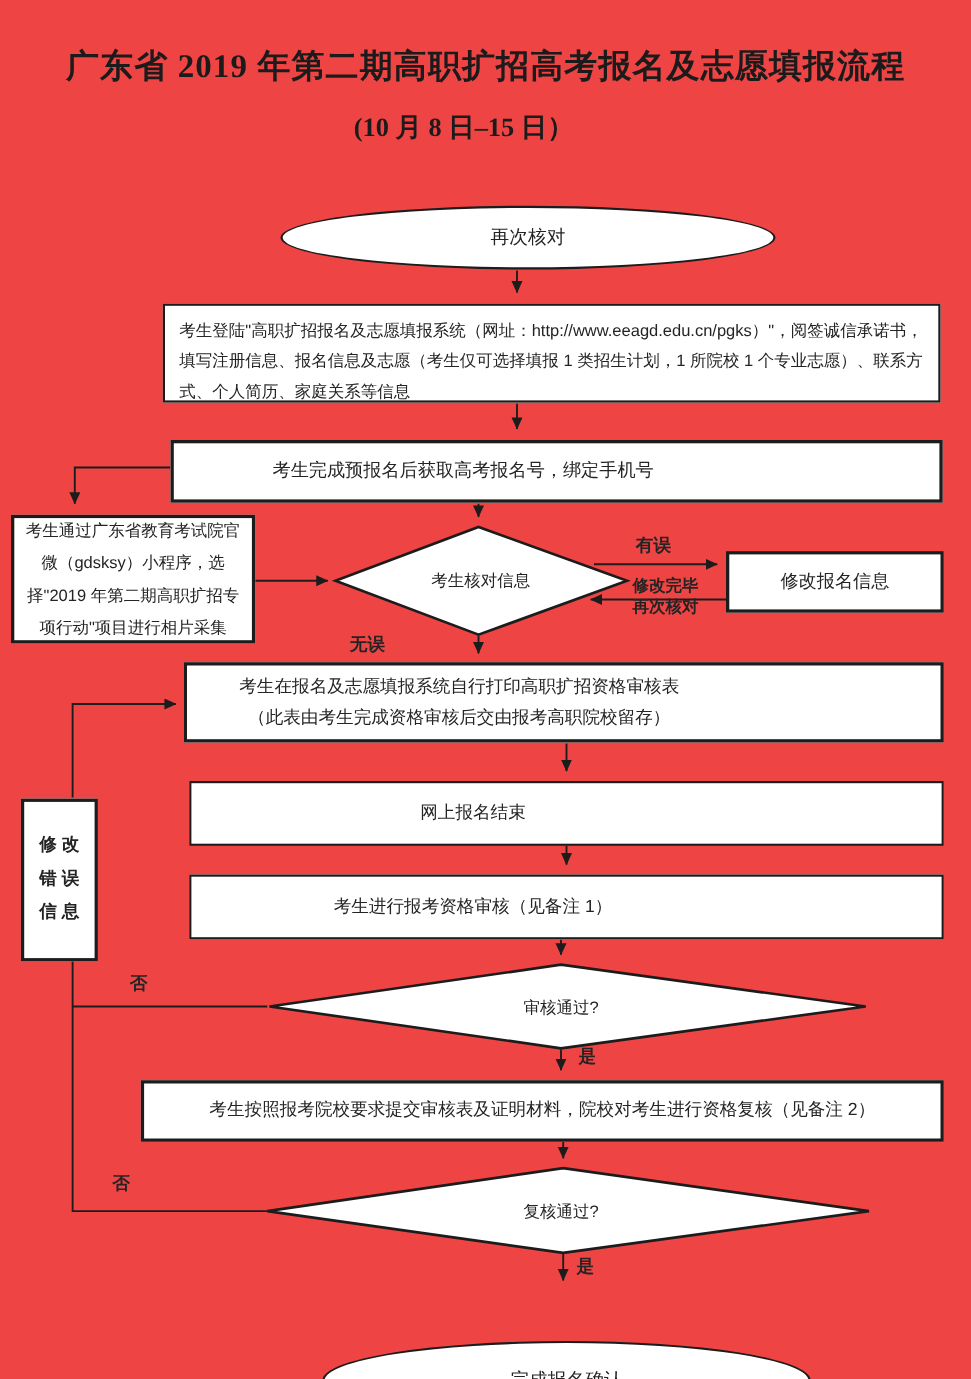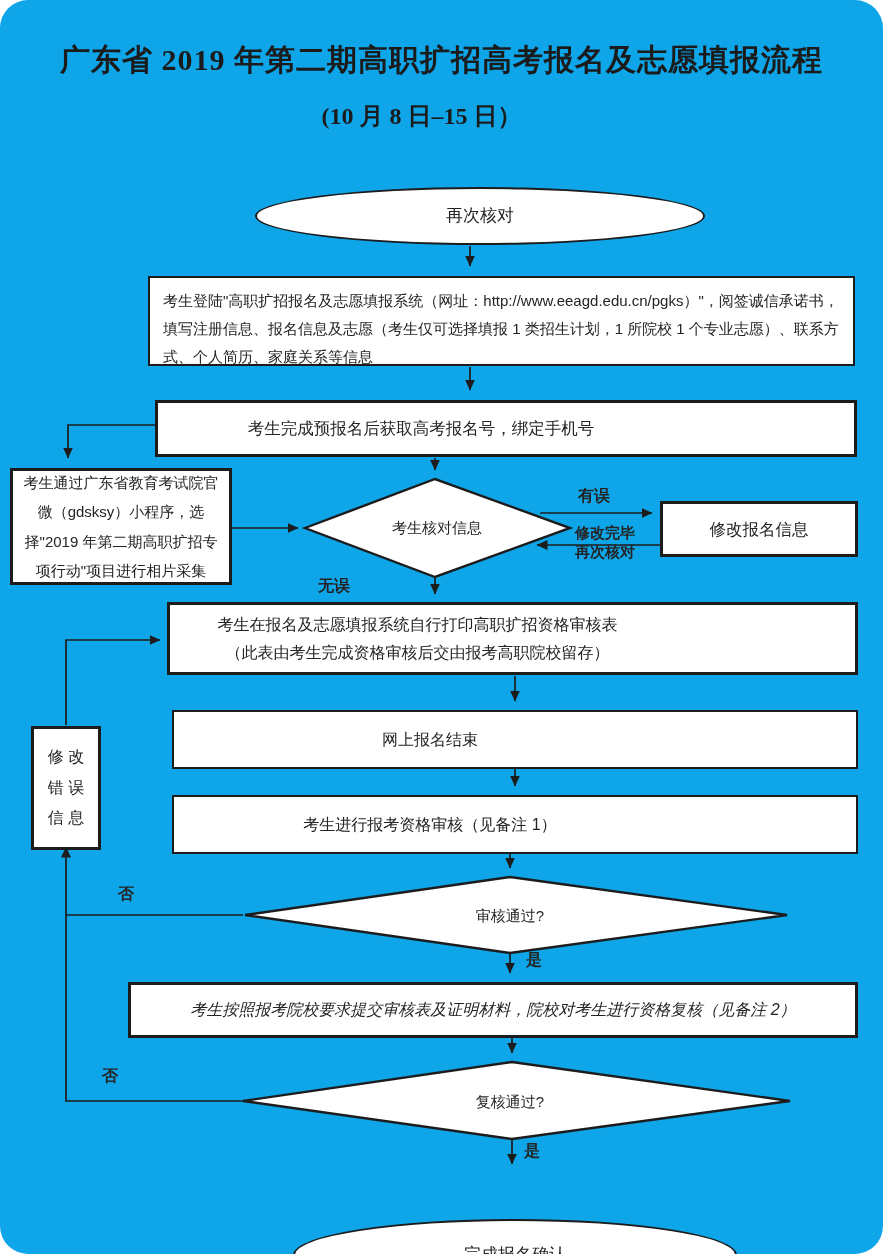--- a/index.html
+++ b/index.html
@@ -1,17 +1,17 @@
 <!DOCTYPE html>
 <html><head>
 <meta charset="utf-8">
 <style>
   html,body{margin:0;padding:0;background:#fff;}
-  .canvas{position:relative;width:883px;height:1254px;background:#0ea5e9;overflow:hidden;
-          font-family:"Liberation Sans",sans-serif;color:#242424;border-radius:28px;}
+  .canvas{position:relative;width:883px;height:1254px;background:#ef4444;overflow:hidden;
+          font-family:"Liberation Sans",sans-serif;color:#242424;}
   .title{position:absolute;left:0;right:0;text-align:center;font-family:"Liberation Serif",serif;
          font-weight:bold;color:#1b1b1b;}
   #t1{top:40px;font-size:30px;letter-spacing:1px;}
   #t2{top:100px;font-size:24px;right:40px;}
   svg.wires{position:absolute;left:0;top:0;width:883px;height:1254px;}
   .node{position:absolute;box-sizing:border-box;background:#fff;border:2px solid #1c1c1c;
         display:flex;align-items:center;justify-content:center;text-align:center;
         color:#242424;line-height:1.5;}
   .thick{border-width:3px;}
   .ellipse{border-radius:50%;font-size:17px;}
@@ -21,21 +21,21 @@
   .lbl2{position:absolute;font-weight:bold;font-size:15px;line-height:1.25;color:#242424;white-space:nowrap;}
   #login-box{font-size:15px;line-height:1.85;text-align:left;align-items:flex-start;
              justify-content:flex-start;padding:9px 13px;display:block;}
   #preregister-box{font-size:16.5px;padding-right:170px;}
   #photo-box{font-size:15px;line-height:1.95;padding:4px 8px;}
   #modify-box{font-size:16.5px;}
   #print-box{font-size:16px;line-height:1.7;flex-direction:column;padding-right:230px;padding-left:40px;}
   #online-end-box{font-size:16px;padding-right:170px;}
   #qual-box{font-size:16px;padding-right:170px;}
   #fix-box{font-size:16px;line-height:1.9;flex-direction:column;}
-  #submit-box{font-size:16px;font-style:italic;}
+  #submit-box{font-size:16px;}
 </style>
 </head>
 <body>
 
 <div class="canvas">
 
   <div class="title" id="t1">广东省 2019 年第二期高职扩招高考报名及志愿填报流程</div>
   <div class="title" id="t2">(10 月 8 日–15 日）</div>
 
   <svg class="wires" viewBox="0 0 883 1254">
@@ -78,21 +78,21 @@
 
   <div class="dlabel" style="left:437px;top:528px;">考生核对信息</div>
 
   <div class="node thick" id="modify-box" style="left:660px;top:501px;width:198px;height:56px;">修改报名信息</div>
 
   <div class="node thick" id="print-box" style="left:167px;top:602px;width:691px;height:73px;">
     <div>考生在报名及志愿填报系统自行打印高职扩招资格审核表</div>
     <div>（此表由考生完成资格审核后交由报考高职院校留存）</div>
   </div>
 
-  <div class="node thick" id="fix-box" style="left:31px;top:726px;width:70px;height:124px;">
+  <div class="node thick" id="fix-box" style="left:19px;top:726px;width:70px;height:148px;font-weight:bold;">
     <div>修 改</div>
     <div>错 误</div>
     <div>信 息</div>
   </div>
 
   <div class="node" id="online-end-box" style="left:172px;top:710px;width:686px;height:59px;">网上报名结束</div>
 
   <div class="node" id="qual-box" style="left:172px;top:795px;width:686px;height:59px;">考生进行报考资格审核（见备注 1）</div>
 
   <div class="dlabel" style="left:510px;top:916px;">审核通过?</div>

